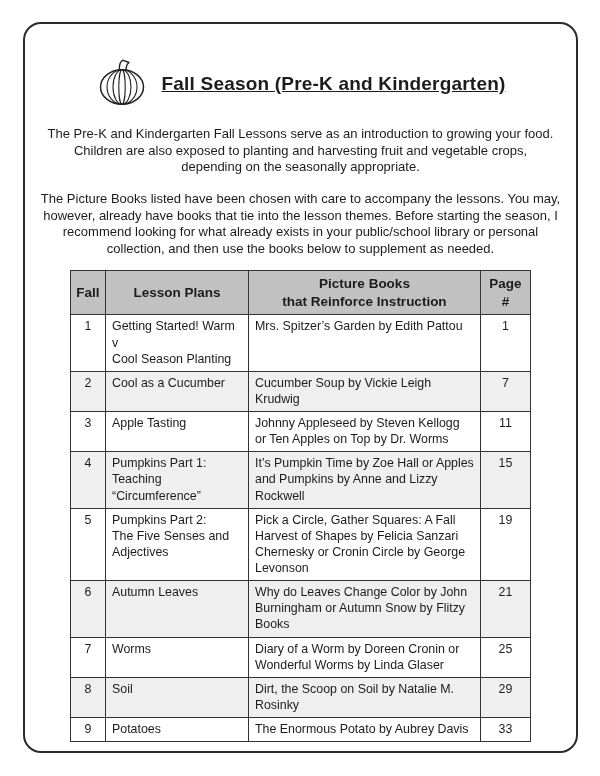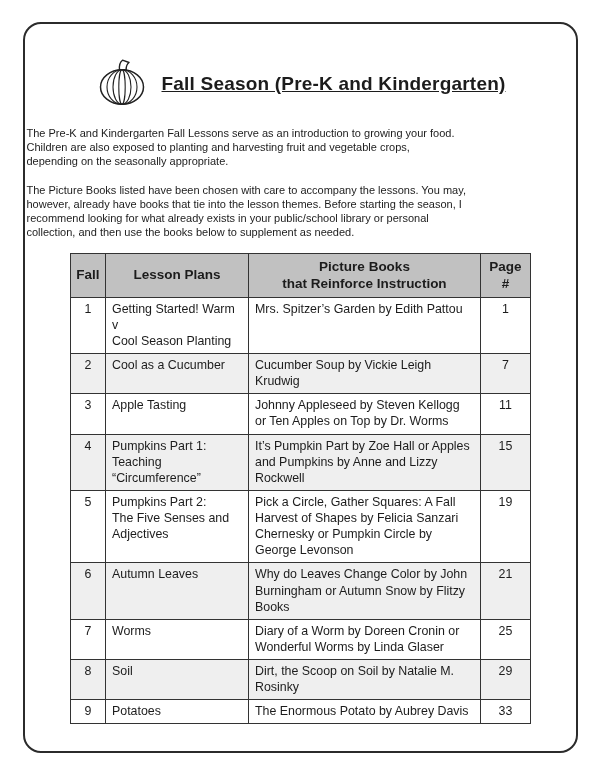--- a/index.html
+++ b/index.html
@@ -37,21 +37,22 @@
     text-align: center;
     font-size: 17.5px;
     font-weight: bold;
     font-style: italic;
     text-decoration: underline;
     letter-spacing: 0.3px;
   }
   .intro {
     margin: 16px auto 0 auto;
     width: 548px;
-    font-size: 11px;
+    text-align: center;
+    font-size: 13px;
     line-height: 1.28;
     white-space: pre-line;
   }
   .intro + .intro { margin-top: 15px; }
   table.toc {
     margin: 13px auto 0 auto;
     border-collapse: collapse;
     table-layout: fixed;
     width: 460px;
     font-size: 12.4px;
@@ -148,29 +149,29 @@
         <tr>
           <td class="c-num">3</td>
           <td class="c-lesson">Apple Tasting</td>
           <td class="c-books"><span class="u">Johnny Appleseed</span><span> by Steven Kellogg or </span><span class="u">Ten Apples on Top</span><span> by Dr. Worms</span></td>
           <td class="c-num">11</td>
         </tr>
         <tr>
           <td class="c-num">4</td>
           <td class="c-lesson">Pumpkins Part 1:
 Teaching “Circumference”</td>
-          <td class="c-books"><span class="u">It’s Pumpkin Part</span><span> by Zoe Hall or </span><span class="u">Apples and Pumpkins</span><span> by Anne and Lizzy Rockwell</span></td>
+          <td class="c-books"><span class="u">It’s Pumpkin Time</span><span> by Zoe Hall or </span><span class="u">Apples and Pumpkins</span><span> by Anne and Lizzy Rockwell</span></td>
           <td class="c-num">15</td>
         </tr>
         <tr>
           <td class="c-num">5</td>
           <td class="c-lesson">Pumpkins Part 2:
 The Five Senses and
 Adjectives</td>
-          <td class="c-books"><span class="u">Pick a Circle, Gather Squares: A Fall Harvest of Shapes</span><span> by Felicia Sanzari Chernesky or </span><span class="u">Pumpkin Circle</span><span> by George Levonson</span></td>
+          <td class="c-books"><span class="u">Pick a Circle, Gather Squares: A Fall Harvest of Shapes</span><span> by Felicia Sanzari Chernesky or </span><span class="u">Cronin Circle</span><span> by George Levonson</span></td>
           <td class="c-num">19</td>
         </tr>
         <tr>
           <td class="c-num">6</td>
           <td class="c-lesson">Autumn Leaves</td>
           <td class="c-books"><span class="u">Why do Leaves Change Color</span><span> by John Burningham or </span><span class="u">Autumn Snow</span><span> by Flitzy Books</span></td>
           <td class="c-num">21</td>
         </tr>
         <tr>
           <td class="c-num">7</td>

